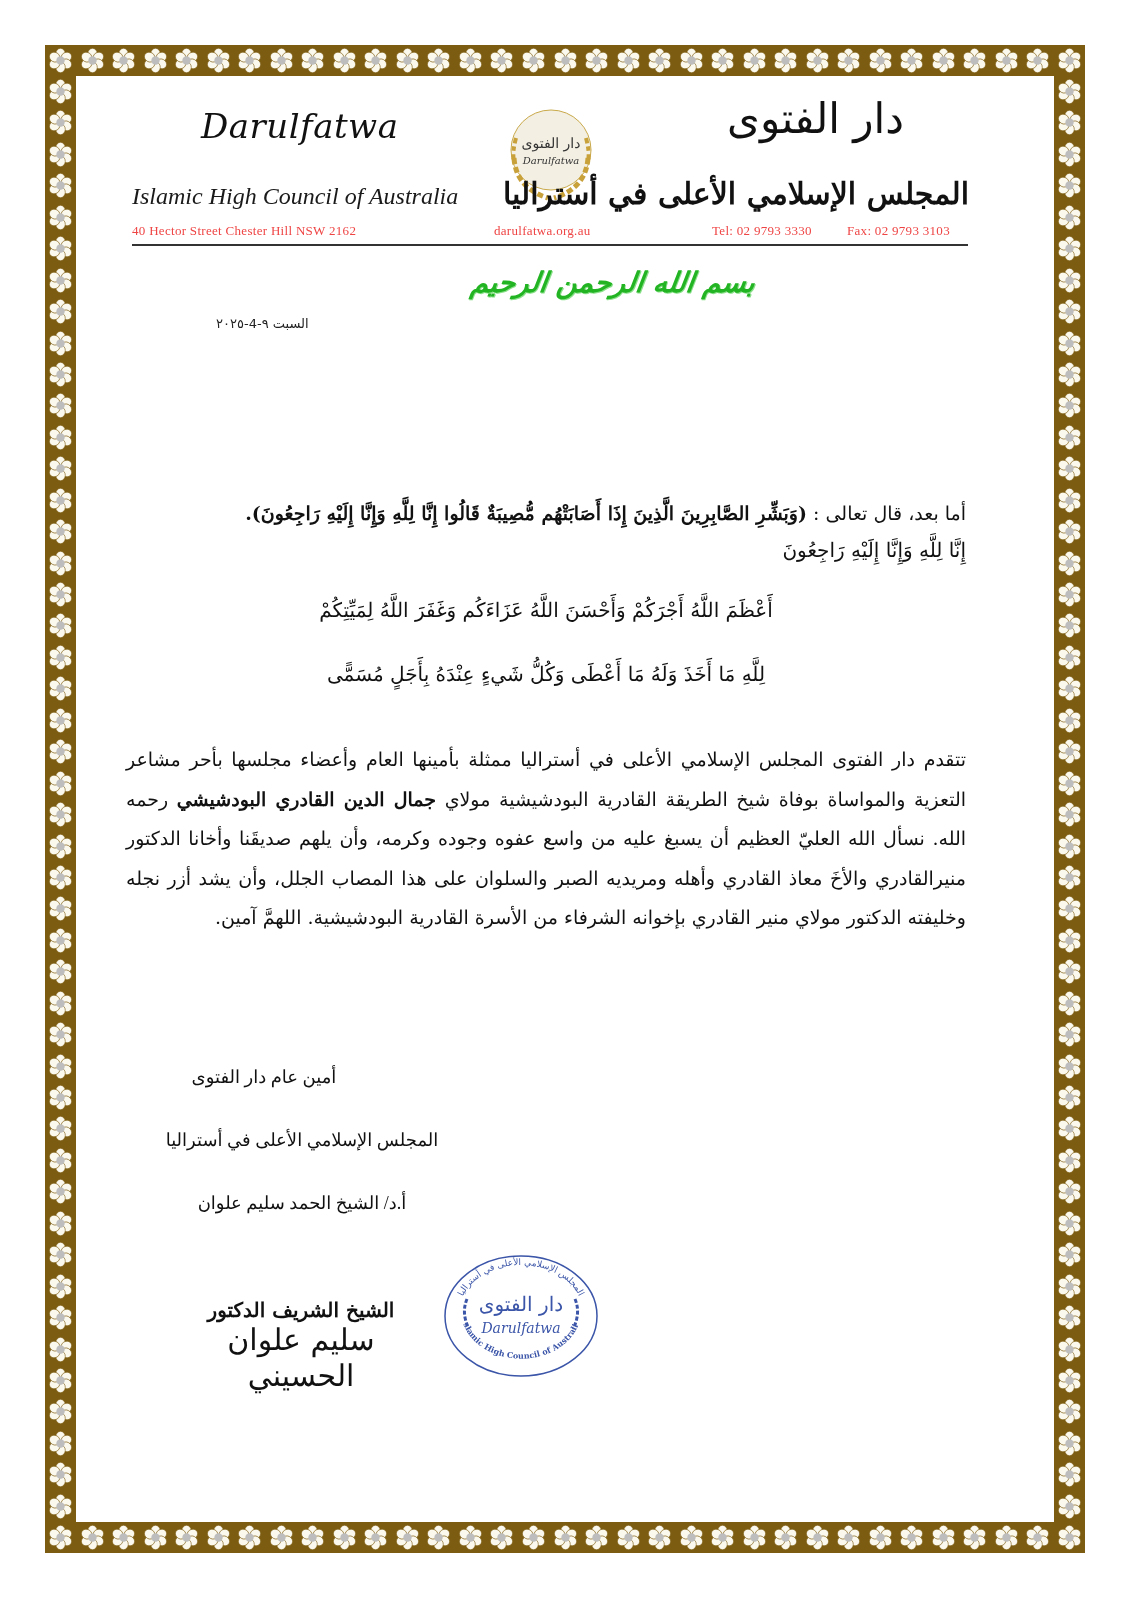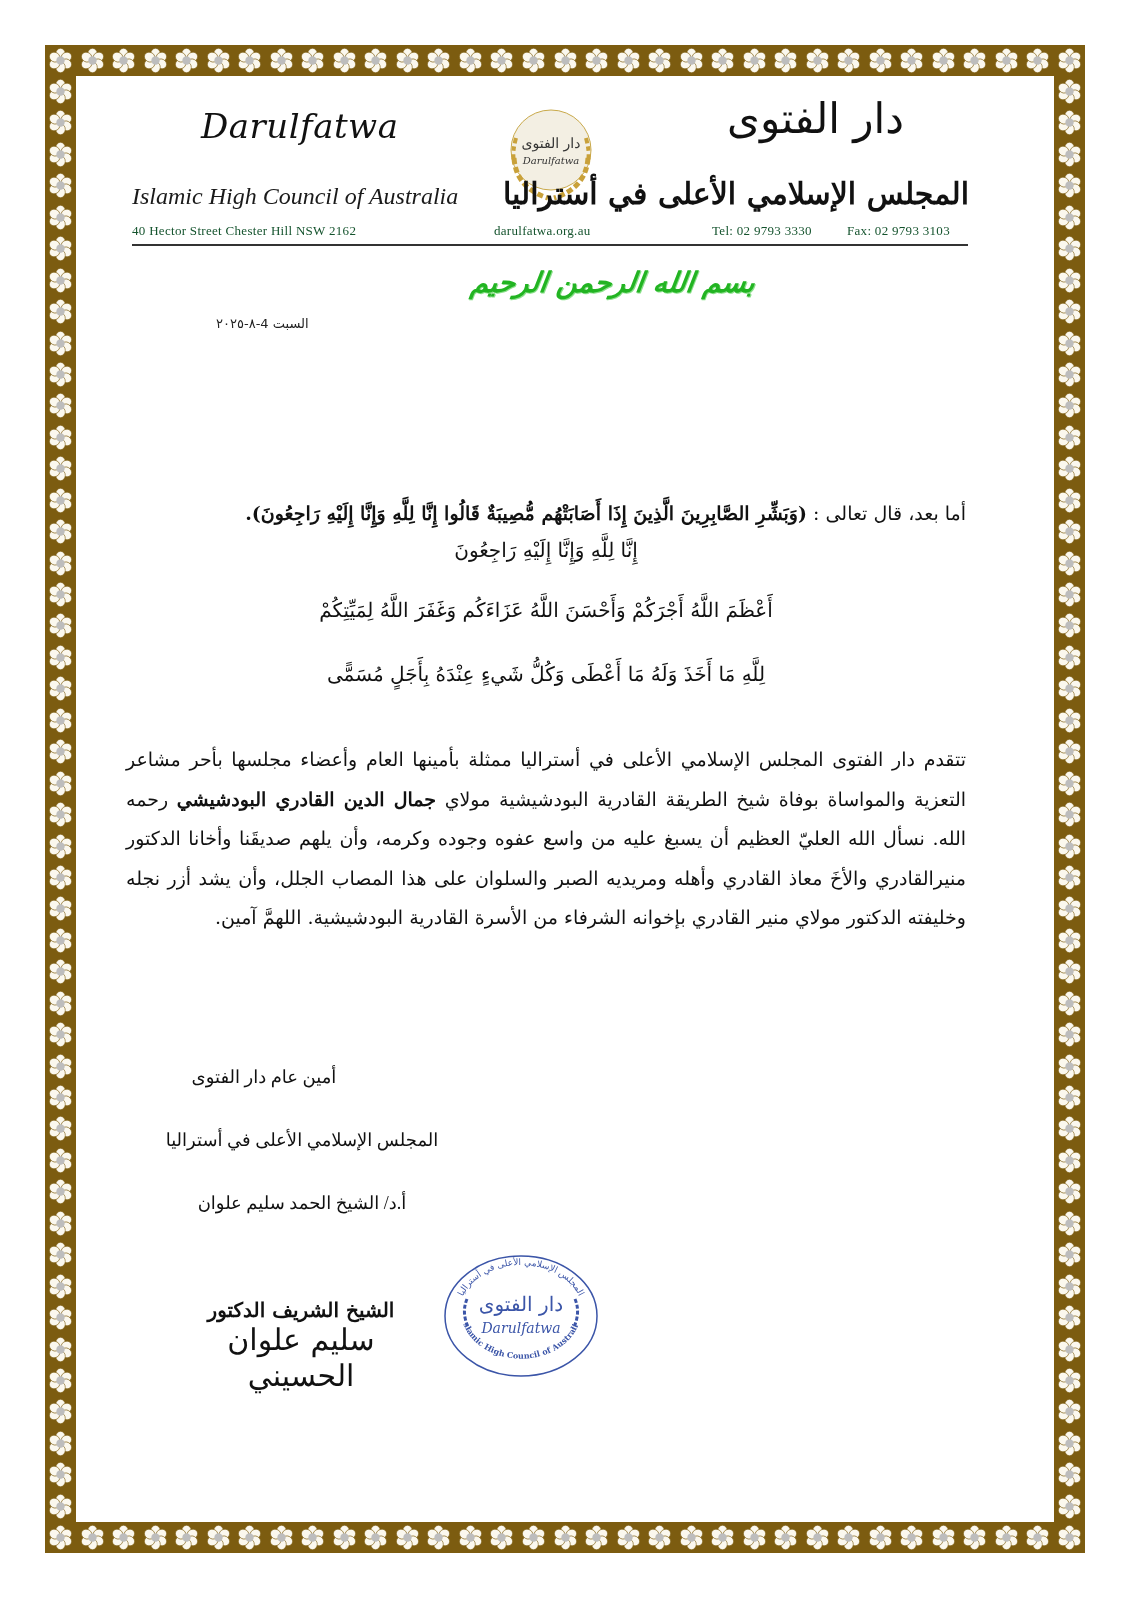--- a/index.html
+++ b/index.html
@@ -36,21 +36,21 @@
     }
     .council-ar {
       position: absolute; right: 85px; top: 100px; font-family: "DejaVu Serif", serif;
       font-size: 30px; color: #111; direction: rtl; font-weight: bold;
     }
     .logo {
       position: absolute; left: 420px; top: 22px; width: 110px; height: 110px;
     }
     .contact-row {
       position: absolute; left: 56px; top: 147px; width: 836px; height: 20px;
-      font-family: "Liberation Serif", serif; font-size: 13px; color: #14532d;
+      font-family: "Liberation Serif", serif; font-size: 13px; color: #ef4444;
     }
     .contact-row span { position: absolute; top: 0; letter-spacing: 0.3px; }
     .address { left: 0; }
     .website { left: 362px; }
     .tel { left: 580px; }
     .fax { left: 715px; }
     .divider {
       position: absolute; left: 56px; top: 168px; width: 836px; height: 2px; background: #333;
     }
 
@@ -67,21 +67,21 @@
       position: absolute; left: 50px; width: 840px; direction: rtl; text-align: justify;
       font-family: "DejaVu Serif", serif; font-size: 19px; color: #111; line-height: 38px;
     }
     .p1 { top: 292px; }
     .p2 { top: 398px; margin-top: 20px; }
     .p2 .ayah { font-weight: bold; }
     .centered {
       position: absolute; left: 50px; width: 840px; direction: rtl; text-align: center;
       font-family: "DejaVu Serif", serif; font-size: 20px; color: #111;
     }
-    .c1 { top: 462px; }
+    .c1 { top: 462px; text-align: right; }
     .c2 { top: 522px; }
     .c3 { top: 586px; }
     .p3 { top: 664px; line-height: 39.5px; }
     .p3 b { font-weight: bold; }
 
     .sign-block {
       position: absolute; left: 46px; width: 360px; direction: rtl; text-align: center;
       font-family: Liberation Serif, serif; font-size: 18px; color: #111;
     }
     .s1 { top: 990px; width: 284px; }
@@ -1872,21 +1872,21 @@
 
   <div class="contact-row">
     <span class="address">40 Hector Street Chester Hill NSW 2162</span>
     <span class="website">darulfatwa.org.au</span>
     <span class="tel">Tel: 02 9793 3330</span>
     <span class="fax">Fax: 02 9793 3103</span>
   </div>
   <div class="divider"></div>
 
   <div class="basmala">بسم الله الرحمن الرحيم</div>
-  <div class="date">السبت 4-٨-٢٠٢٥</div>
+  <div class="date">السبت ٩-4-٢٠٢٥</div>
 
   <div class="body-text p2">
     <span>أما بعد،     قال تعالى : </span><span class="ayah">(وَبَشِّرِ الصَّابِرِينَ الَّذِينَ إِذَا أَصَابَتْهُم مُّصِيبَةٌ قَالُوا إِنَّا لِلَّهِ وَإِنَّا إِلَيْهِ رَاجِعُونَ).</span>
   </div>
   <div class="centered c1">إِنَّا لِلَّهِ وَإِنَّا إِلَيْهِ رَاجِعُونَ</div>
   <div class="centered c2">أَعْظَمَ اللَّهُ أَجْرَكُمْ وَأَحْسَنَ اللَّهُ عَزَاءَكُم وَغَفَرَ اللَّهُ لِمَيِّتِكُمْ</div>
   <div class="centered c3">لِلَّهِ مَا أَخَذَ وَلَهُ مَا أَعْطَى وَكُلُّ شَيءٍ عِنْدَهُ بِأَجَلٍ مُسَمًّى</div>
 
   <div class="body-text p3">
     <span>تتقدم دار الفتوى المجلس الإسلامي الأعلى في أستراليا ممثلة بأمينها العام وأعضاء مجلسها بأحر مشاعر التعزية والمواساة بوفاة شيخ الطريقة القادرية البودشيشية مولاي </span><b>جمال الدين القادري البودشيشي</b><span> رحمه الله. نسأل الله العليّ العظيم أن يسبغ عليه من واسع عفوه وجوده وكرمه، وأن يلهم صديقَنا وأخانا الدكتور منيرالقادري والأخَ معاذ القادري وأهله ومريديه الصبر والسلوان على هذا المصاب الجلل، وأن يشد أزر نجله وخليفته الدكتور مولاي منير القادري بإخوانه الشرفاء من الأسرة القادرية البودشيشية. اللهمَّ آمين.</span>

